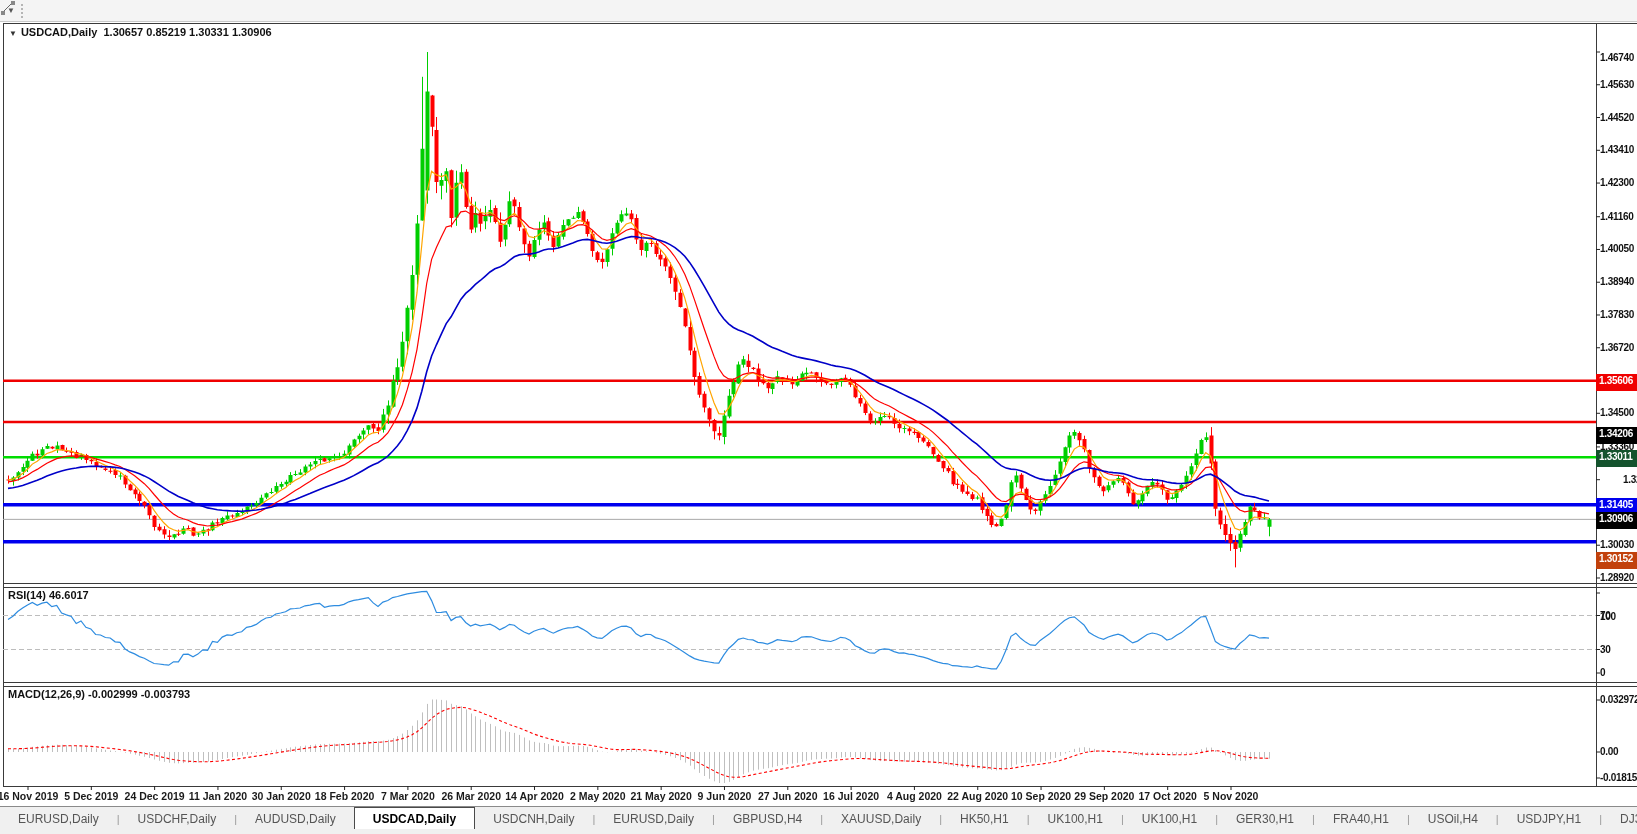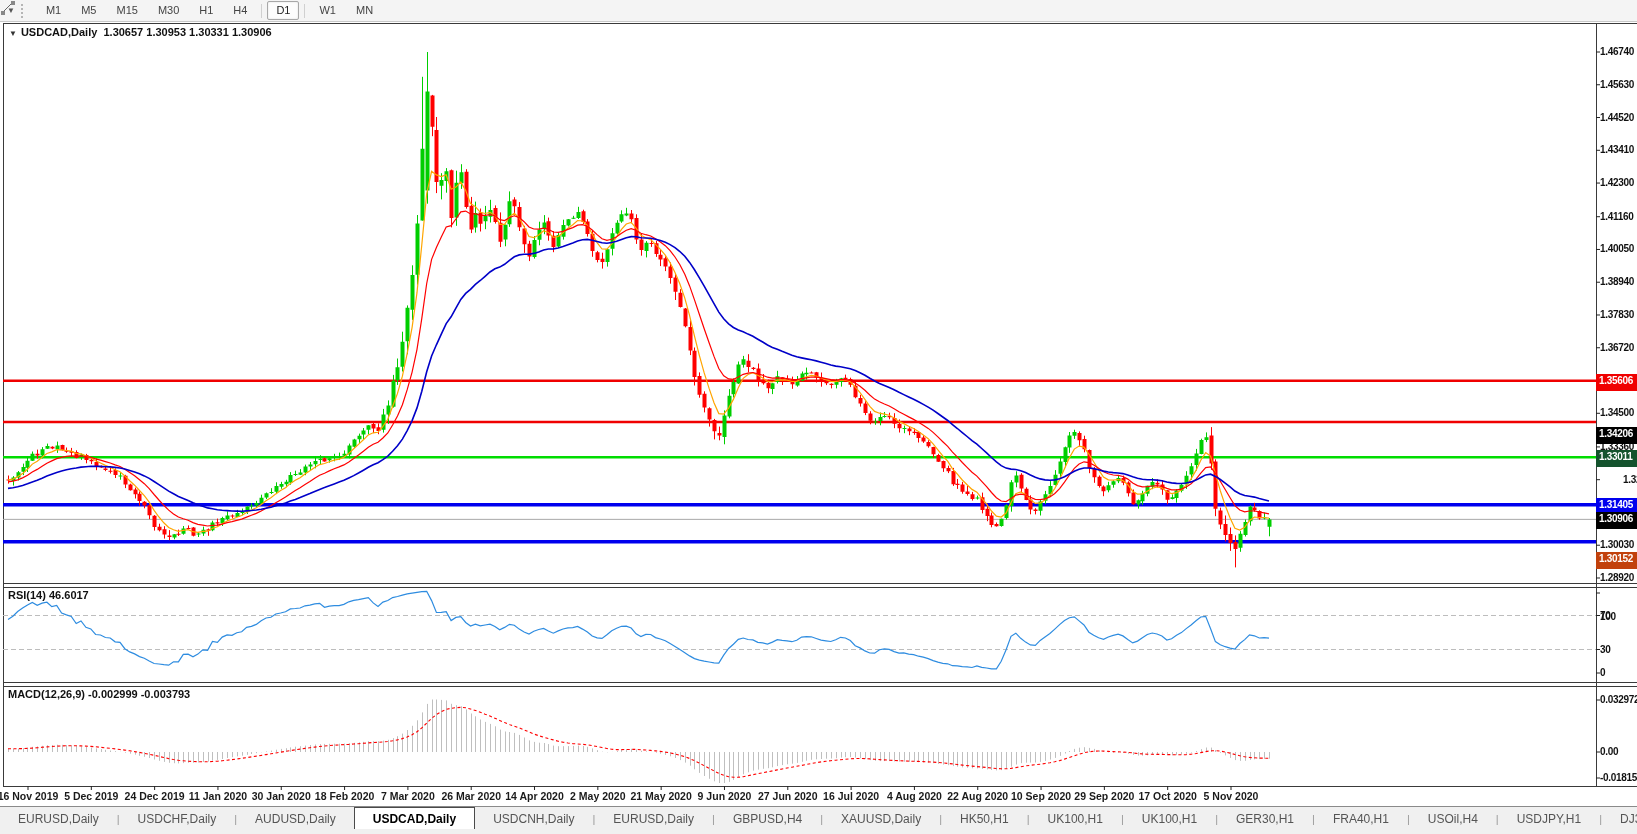--- a/index.html
+++ b/index.html
@@ -43,33 +43,20 @@
   <div id="toolbar">
     <div class="tool-group">
       <svg width="17" height="15">
         <line x1="2" y1="13" x2="13" y2="2" stroke="#666" stroke-width="1"></line>
         <rect x="1" y="11" width="4" height="4" fill="#888"></rect>
         <rect x="11" y="1" width="4" height="4" fill="#888"></rect>
       </svg>
       <span class="caret">▼</span>
     </div>
     <div class="grip"></div>
-    <div class="tool-group" id="tf-buttons">
-        <div class="tf-btn">M1</div>
-        <div class="tf-btn">M5</div>
-        <div class="tf-btn">M15</div>
-        <div class="tf-btn">M30</div>
-        <div class="tf-btn">H1</div>
-        <div class="tf-btn">H4</div>
-        <div class="tb-sep"></div>
-        <div class="tf-btn active">D1</div>
-        <div class="tb-sep"></div>
-        <div class="tf-btn">W1</div>
-        <div class="tf-btn">MN</div>
-      </div>
   </div>
 
   <svg id="chart-svg" width="1637" height="806">
       <line x1="3" y1="23.5" x2="1637" y2="23.5" stroke="#3a3a3a" stroke-width="1"></line>
       <line x1="3" y1="583.5" x2="1637" y2="583.5" stroke="#3a3a3a" stroke-width="1"></line>
       <line x1="3" y1="587.5" x2="1637" y2="587.5" stroke="#3a3a3a" stroke-width="1"></line>
       <line x1="3" y1="682.5" x2="1637" y2="682.5" stroke="#3a3a3a" stroke-width="1"></line>
       <line x1="3" y1="686.5" x2="1637" y2="686.5" stroke="#3a3a3a" stroke-width="1"></line>
       <line x1="3" y1="786.5" x2="1637" y2="786.5" stroke="#3a3a3a" stroke-width="1"></line>
       <line x1="3.5" y1="23" x2="3.5" y2="786" stroke="#3a3a3a" stroke-width="1"></line>
@@ -131,30 +118,30 @@
       <line x1="851.1052631578947" y1="786" x2="851.1052631578947" y2="790" stroke="#222" stroke-width="1"></line>
       <line x1="914.421052631579" y1="786" x2="914.421052631579" y2="790" stroke="#222" stroke-width="1"></line>
       <line x1="977.7368421052631" y1="786" x2="977.7368421052631" y2="790" stroke="#222" stroke-width="1"></line>
       <line x1="1041.0526315789475" y1="786" x2="1041.0526315789475" y2="790" stroke="#222" stroke-width="1"></line>
       <line x1="1104.3684210526317" y1="786" x2="1104.3684210526317" y2="790" stroke="#222" stroke-width="1"></line>
       <line x1="1167.6842105263158" y1="786" x2="1167.6842105263158" y2="790" stroke="#222" stroke-width="1"></line>
       <line x1="1231" y1="786" x2="1231" y2="790" stroke="#222" stroke-width="1"></line>
     </svg>
 
   <div class="ovl" id="main-title">
-    <span class="tri">▼</span><span>USDCAD,Daily</span>&nbsp;&nbsp;<span>1.30657 1.30953 1.30331 1.30906</span>
+    <span class="tri">▼</span><span>USDCAD,Daily</span>&nbsp;&nbsp;<span>1.30657 0.85219 1.30331 1.30906</span>
   </div>
   <div class="ovl" id="rsi-label">
     <span>RSI(14)</span>&nbsp;<span>46.6017</span>
   </div>
   <div class="ovl" id="macd-label">
     <span>MACD(12,26,9)</span>&nbsp;<span>-0.002999 -0.003793</span>
   </div>
   <div id="axis-labels">
-      <div class="axlab" style="top: 46px;">1.46740</div>
+      <div class="axlab" style="top: 52px;">1.46740</div>
       <div class="axlab" style="top: 78.7639px;">1.45630</div>
       <div class="axlab" style="top: 111.528px;">1.44520</div>
       <div class="axlab" style="top: 144.292px;">1.43410</div>
       <div class="axlab" style="top: 177.055px;">1.42300</div>
       <div class="axlab" style="top: 210.705px;">1.41160</div>
       <div class="axlab" style="top: 243.469px;">1.40050</div>
       <div class="axlab" style="top: 276.233px;">1.38940</div>
       <div class="axlab" style="top: 308.996px;">1.37830</div>
       <div class="axlab" style="top: 341.76px;">1.36720</div>
       <div class="axlab" style="top: 407.288px;">1.34500</div>

